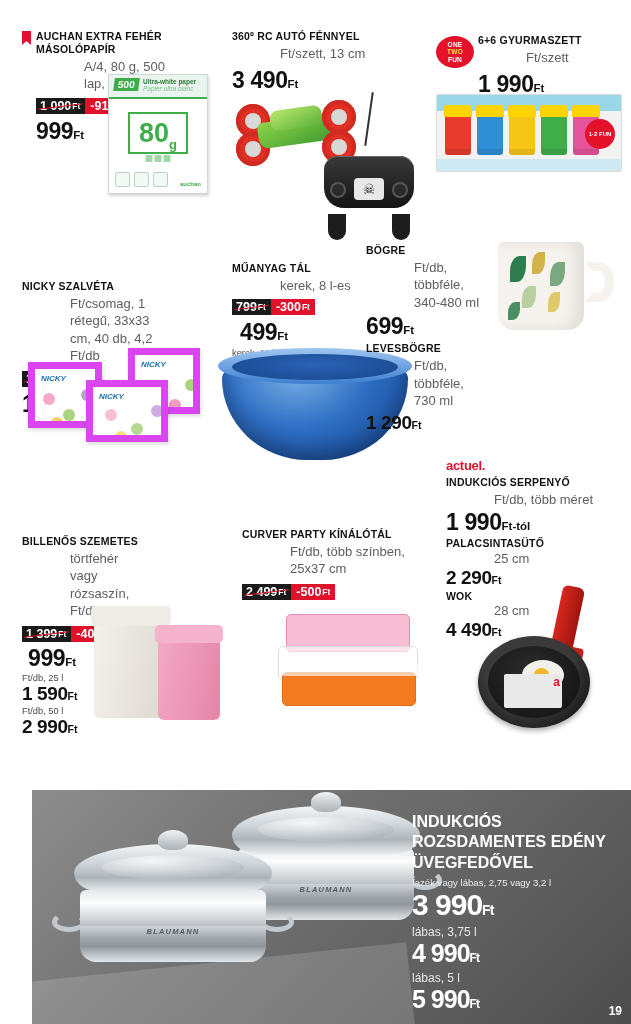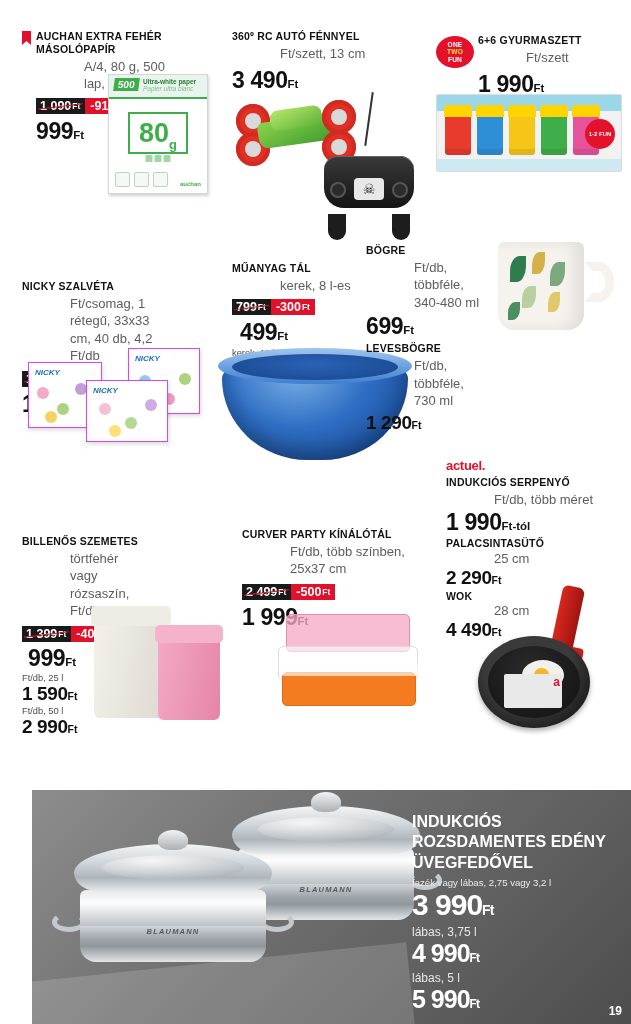--- a/index.html
+++ b/index.html
@@ -171,21 +171,21 @@
   .dough-logo {
     position:absolute; right:6px; top:24px; width:30px;height:30px;border-radius:50%;
     background:#e3112a; color:#fff; font-size:6px; font-weight:bold; display:flex;
     align-items:center; justify-content:center;
   }
 
   
   #b-napkin { left: 22px; top: 280px; width: 180px; }
   .napkin-img { position:absolute; left:28px; top:340px; width:175px; height:110px; }
   .nap {
-    position:absolute; background:#fff; border:1px solid #d946ef;
+    position:absolute; background:#fff; border:7px solid #d946ef;
     box-shadow: 1px 2px 4px rgba(0,0,0,.15);
     overflow:hidden;
   }
   .nap .brand {
     position:absolute; left:6px; top:5px; font-size:8px; font-weight:bold; color:#1a6fb5;
     font-style:italic;
   }
   .nap .flowers { position:absolute; inset:0; }
   .nap .flowers i {
     position:absolute; width:12px; height:12px; border-radius:50%;
@@ -628,23 +628,20 @@
     <div class="oldrow" style="margin-top:6px">
       <div class="oldprice">
         <span>2 499</span>
           <span class="ft">Ft</span>
       </div>
       <div class="discount">
         <span>-500</span>
           <span class="ft">Ft</span>
       </div>
     </div>
-    <div class="price" style="margin-top:6px">
-      <span>1 999</span><span class="ft">Ft</span>
-    </div>
   </div>
   <div class="curver">
     <div class="tray tray-pink"></div>
     <div class="tray tray-clear"></div>
     <div class="tray tray-orange">
         <div class="lid"></div>
       </div>
   </div>
 
   <div class="block" id="b-actuel">

